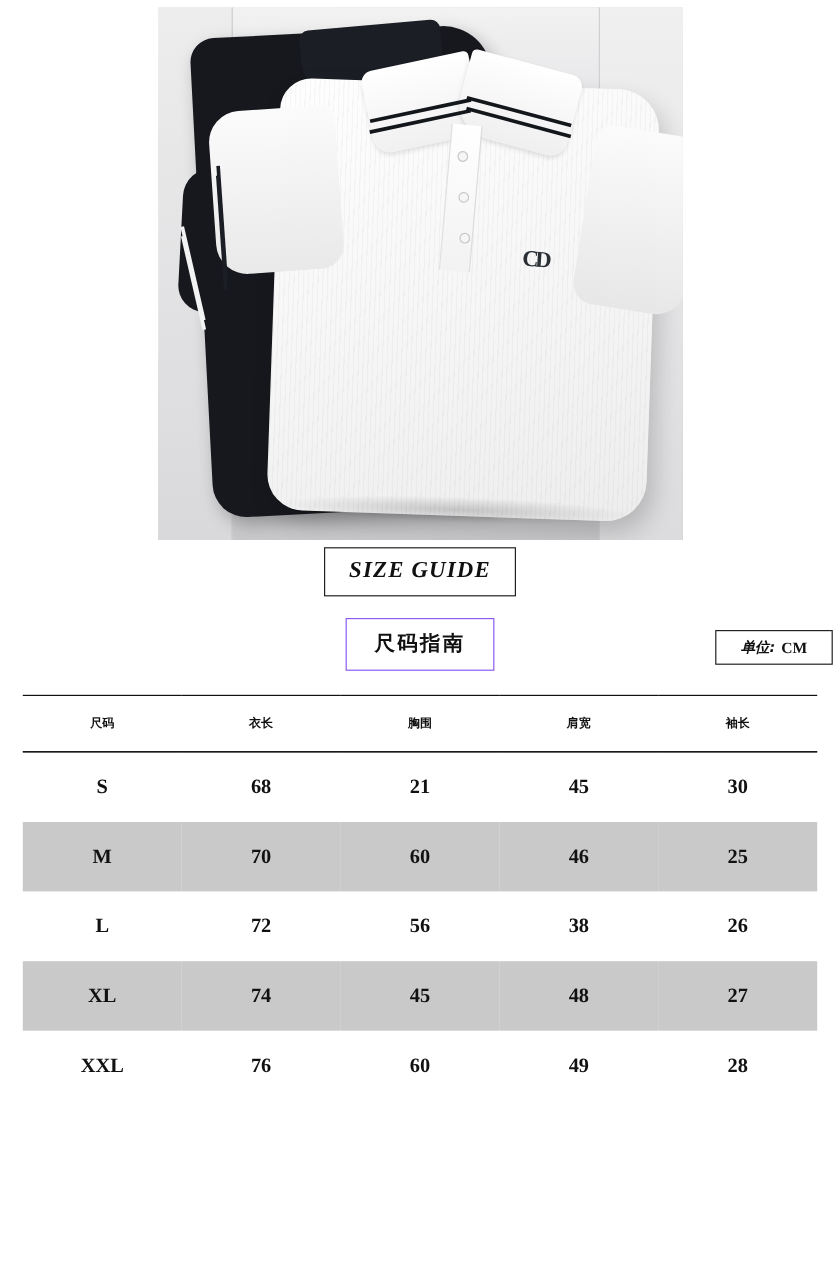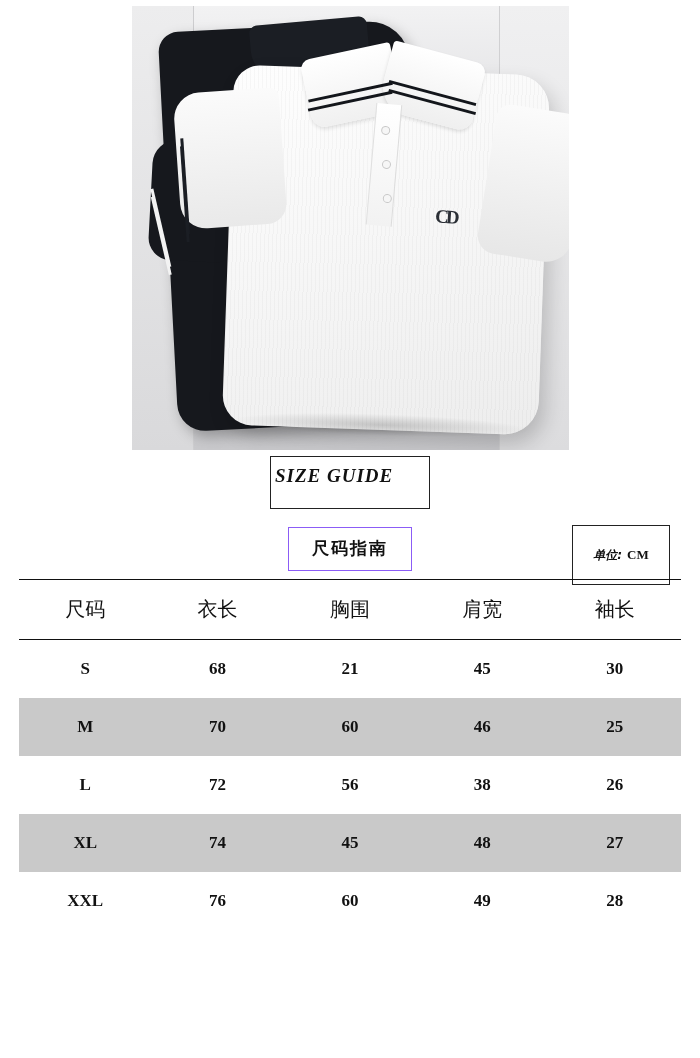--- a/index.html
+++ b/index.html
@@ -244,22 +244,22 @@
     width: 300px;
     height: 22px;
     background: radial-gradient(ellipse at center, rgba(0,0,0,0.18), rgba(0,0,0,0) 70%);
   }
 
   
   .title-box {
     width: 160px;
     margin: 4px auto 0;
     border: 1px solid #222;
-    text-align: left;
-    padding: 8px 4px 21px;
+    text-align: center;
+    padding: 8px 4px 9px;
   }
   .title-box .en {
     font-family: "Liberation Serif", serif;
     font-weight: bold;
     font-style: italic;
     font-size: 19px;
     letter-spacing: 1px;
     color: #111;
   }
   .title-box-cn {
@@ -272,24 +272,24 @@
   .title-box-cn .cn {
     font-family: "DejaVu Sans", sans-serif;
     font-size: 17px;
     font-weight: 700;
     color: #111;
     letter-spacing: 2px;
   }
 
   .unit-box {
     position: absolute;
-    right: 30px;
+    right: 6px;
     top: 525px;
     width: 98px;
-    height: 60px;
+    height: 29px;
     border: 1px solid #222;
     display: flex;
     align-items: center;
     justify-content: center;
     gap: 5px;
   }
   .unit-box .unit-label {
     font-family: "DejaVu Sans", sans-serif;
     font-size: 12px;
     font-style: italic;
@@ -310,22 +310,22 @@
     top: 579px;
     width: 662px;
   }
   table.size-table {
     width: 100%;
     border-collapse: collapse;
     table-layout: fixed;
   }
   table.size-table thead th {
     font-family: "DejaVu Sans", sans-serif;
-    font-size: 20px;
-    font-weight: 400;
+    font-size: 10px;
+    font-weight: 700;
     color: #111;
     padding: 16px 0 16px;
     border-top: 1.5px solid #111;
     border-bottom: 1.5px solid #111;
     text-align: center;
   }
   table.size-table tbody td {
     font-family: "Liberation Serif", serif;
     font-size: 17px;
     font-weight: 700;

